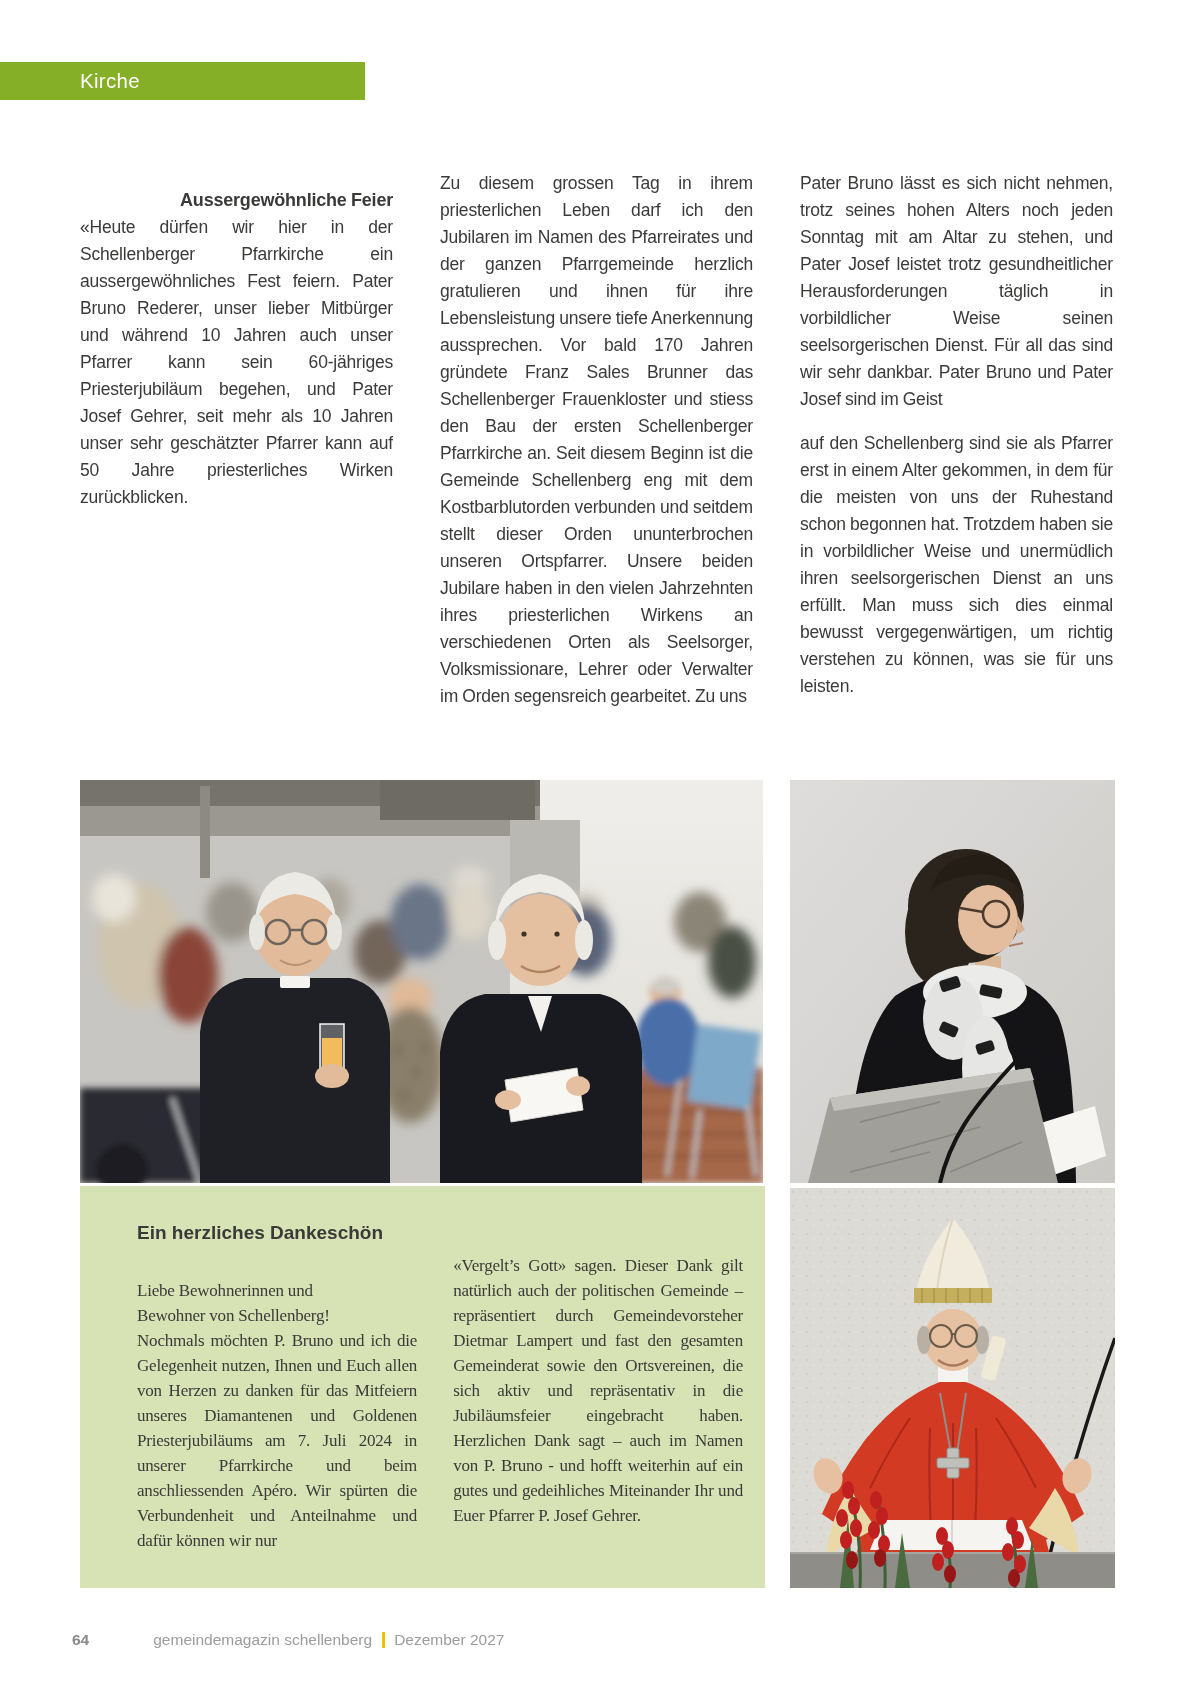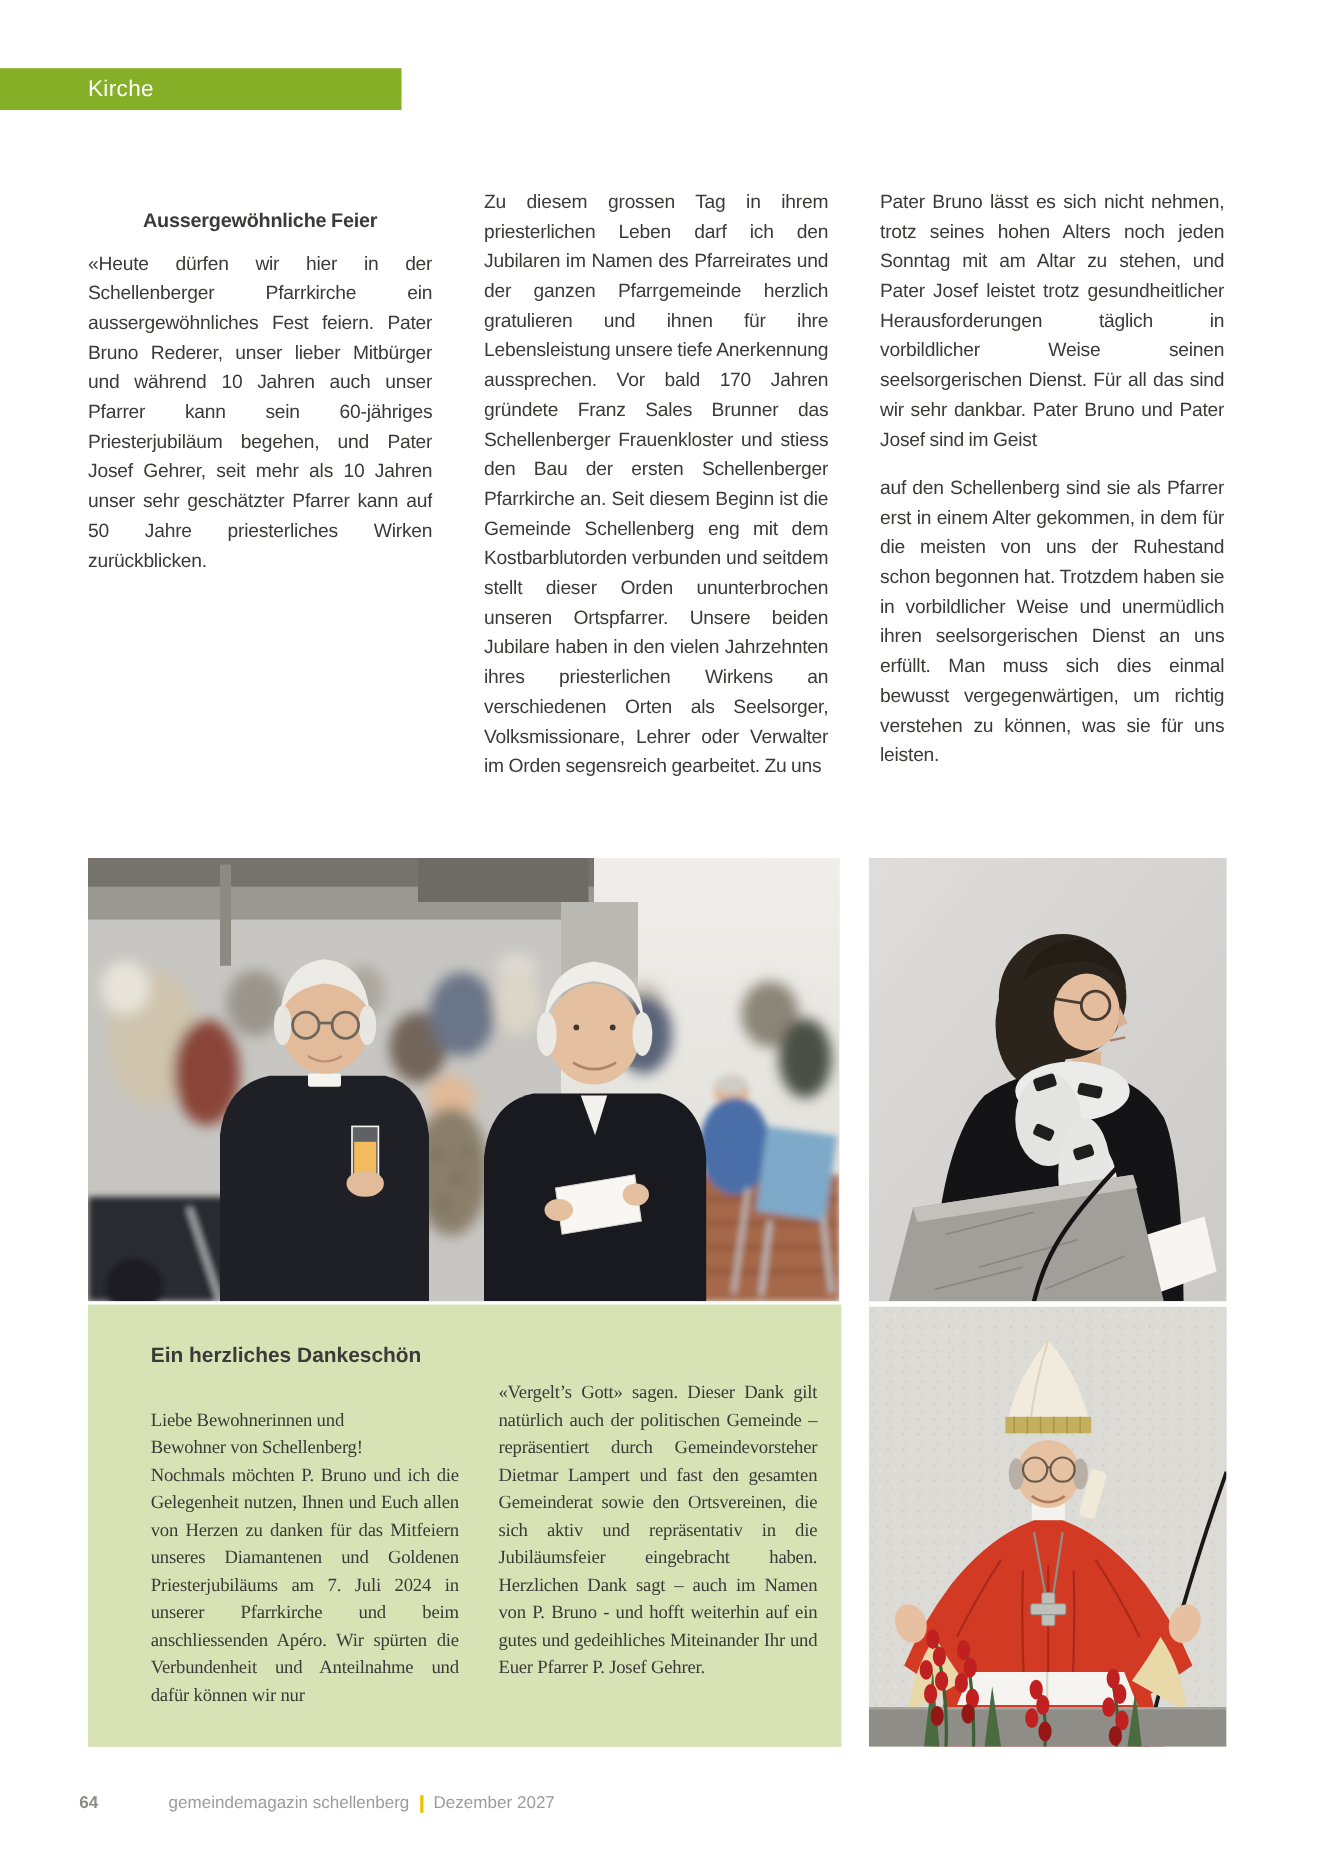--- a/index.html
+++ b/index.html
@@ -27,22 +27,22 @@
     position: absolute; left: 80px; top: 170px; width: 1035px;
     display: flex; gap: 47px;
     color: #3a3a39;
     font-size: 17.5px; line-height: 27px;
     text-align: justify;
     letter-spacing: -0.2px; word-spacing: -0.5px;
   }
   .col { width: 313px; hyphens: auto; overflow: hidden; }
   .col p { margin: 0; }
   .col p + p { margin-top: 17px; }
-  .col h3 { margin: 17px 0 0 0; font-size: 18px; font-weight: bold; text-align: center; }
-  .col h3 + p { margin-top: 12px; }
+  .col h3 { margin: 17px 0 0 0; font-size: 18px; font-weight: bold; text-align: right; }
+  .col h3 + p { margin-top: 0; }
 
   
   .photo { position: absolute; overflow: hidden; background: #d5d4d0; }
   #photo-group   { left: 80px;  top: 780px;  width: 683px; height: 403px; }
   #photo-lectern { left: 790px; top: 780px;  width: 325px; height: 403px; }
   #photo-bishop  { left: 790px; top: 1188px; width: 325px; height: 400px; }
   .photo svg { display: block; width: 100%; height: 100%; }
 
   
   .thanks {

